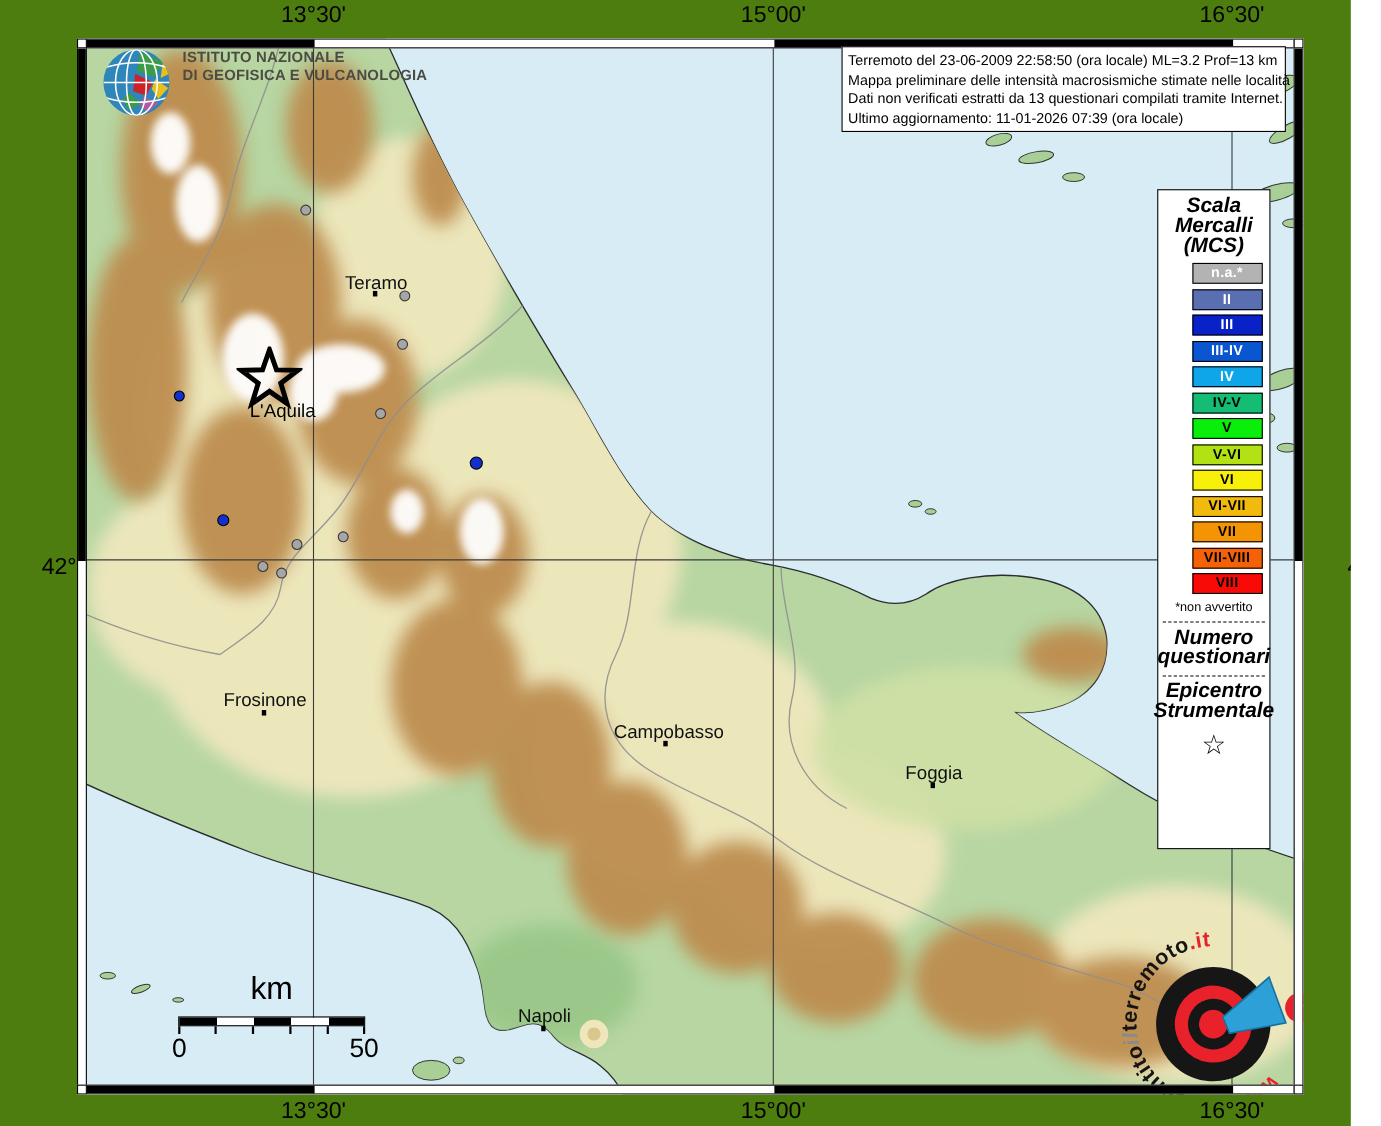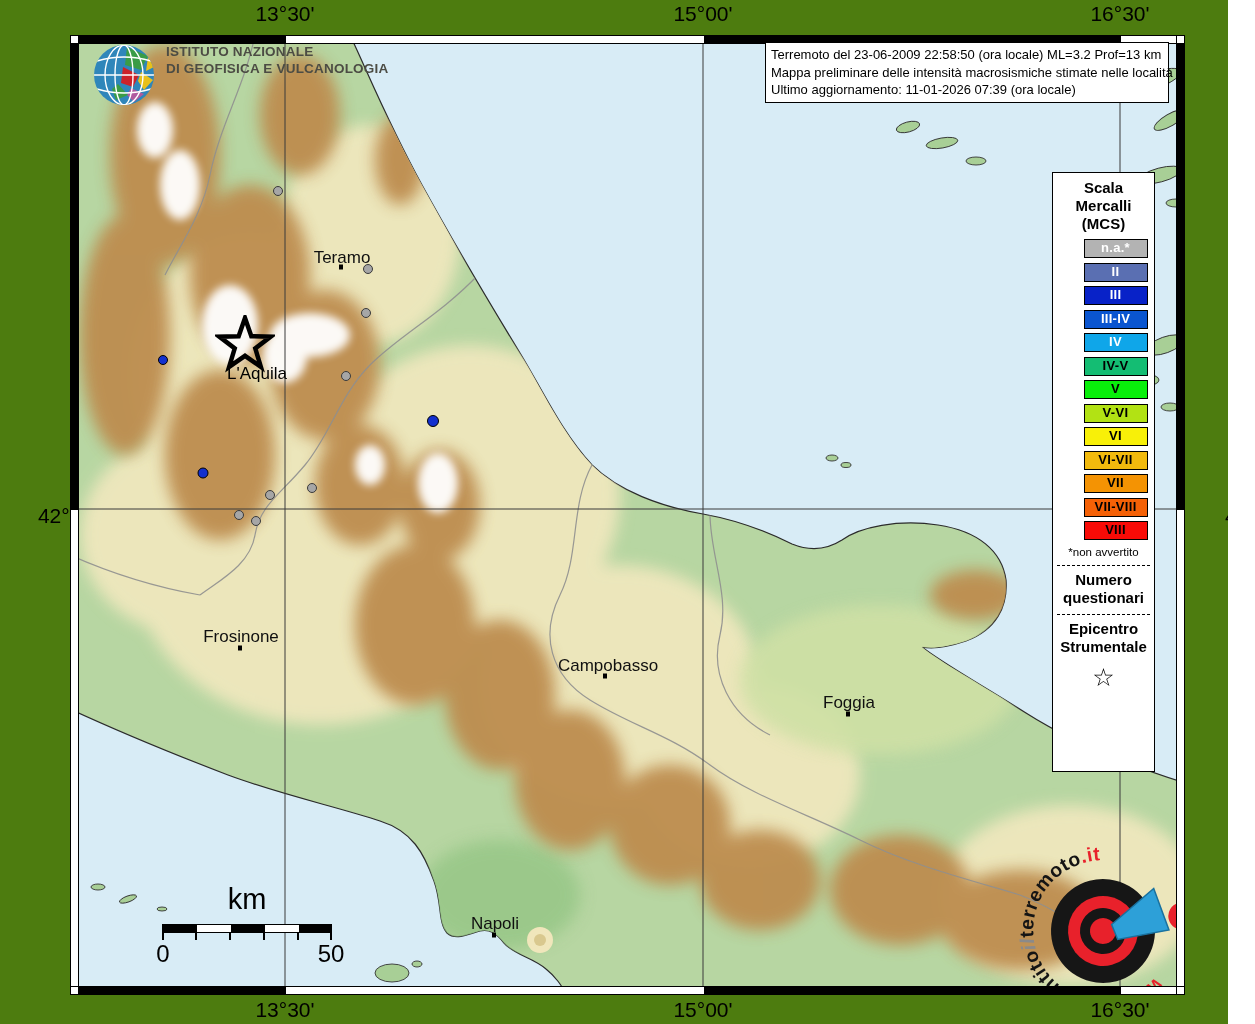--- a/index.html
+++ b/index.html
@@ -24,21 +24,21 @@
   .bar-h .seg{top:0;height:7px;}
   .bar-v .seg{left:0;width:7px;}
   .notch{position:absolute;width:9px;height:9px;background:#fff;border:1px solid #000;box-sizing:border-box;z-index:11;}
   
   .info-box{position:absolute;left:695px;top:7px;width:392px;background:#fff;border:1px solid #000;
             padding:3px 5px;z-index:20;}
   .info-line{font-size:13px;line-height:17.5px;color:#000;white-space:nowrap;}
   
   .legend{position:absolute;left:982px;top:137px;width:103px;height:600px;background:#fff;border:1px solid #000;
           box-sizing:border-box;z-index:20;display:flex;flex-direction:column;align-items:center;padding-top:6px;}
-  .legend-title{font-size:15px;font-weight:bold;text-align:center;line-height:18px;color:#000;}
+  .legend-title{font-size:19px;font-weight:bold;text-align:center;line-height:18px;color:#000;font-style:italic;}
   .chips{display:flex;flex-direction:column;gap:4.5px;margin-top:6px;align-items:center;padding-left:24px;}
   .chip{width:64px;height:19px;border:1.6px solid #000;box-sizing:border-box;font-size:13px;font-weight:bold;
         text-align:center;line-height:16px;letter-spacing:.3px;}
   .footnote{font-size:11.5px;color:#000;margin-top:6px;white-space:nowrap;}
   .divider{width:92%;border-top:1.6px dashed #000;margin:7px 0 5px 0;}
   .size-grid{display:grid;grid-template-columns:1fr 1fr;column-gap:6px;row-gap:4px;margin-top:4px;}
   .size-cell{display:flex;flex-direction:column;align-items:center;justify-content:flex-end;}
   .size-circle{border:2px solid #000;border-radius:50%;background:#fff;box-sizing:border-box;}
   .size-label{font-size:12.5px;margin-top:2px;color:#000;}
   .epi-star{font-size:25px;line-height:26px;margin-top:8px;color:#000;}
@@ -312,20 +312,21 @@
       <div class="seg" style="top:8px;height:466px;"></div>
     </div>
     <div class="notch" style="left:0;top:0;"></div>
     <div class="notch" style="right:0;top:0;"></div>
     <div class="notch" style="left:0;bottom:0;"></div>
     <div class="notch" style="right:0;bottom:0;"></div>
 
     <div class="info-box" id="info-lines">
         <div class="info-line">Terremoto del 23-06-2009 22:58:50 (ora locale) ML=3.2 Prof=13 km</div>
         <div class="info-line">Mappa preliminare delle intensità macrosismiche stimate nelle località</div>
+        <div class="info-line">Dati non verificati estratti da 13 questionari compilati tramite Internet.</div>
         <div class="info-line">Ultimo aggiornamento: 11-01-2026 07:39 (ora locale)</div>
       </div>
 
     <div class="legend">
       <div class="legend-title">
         <div>Scala</div>
         <div>Mercalli</div>
         <div>(MCS)</div>
       </div>
       <div class="chips" id="mcs-chips">

